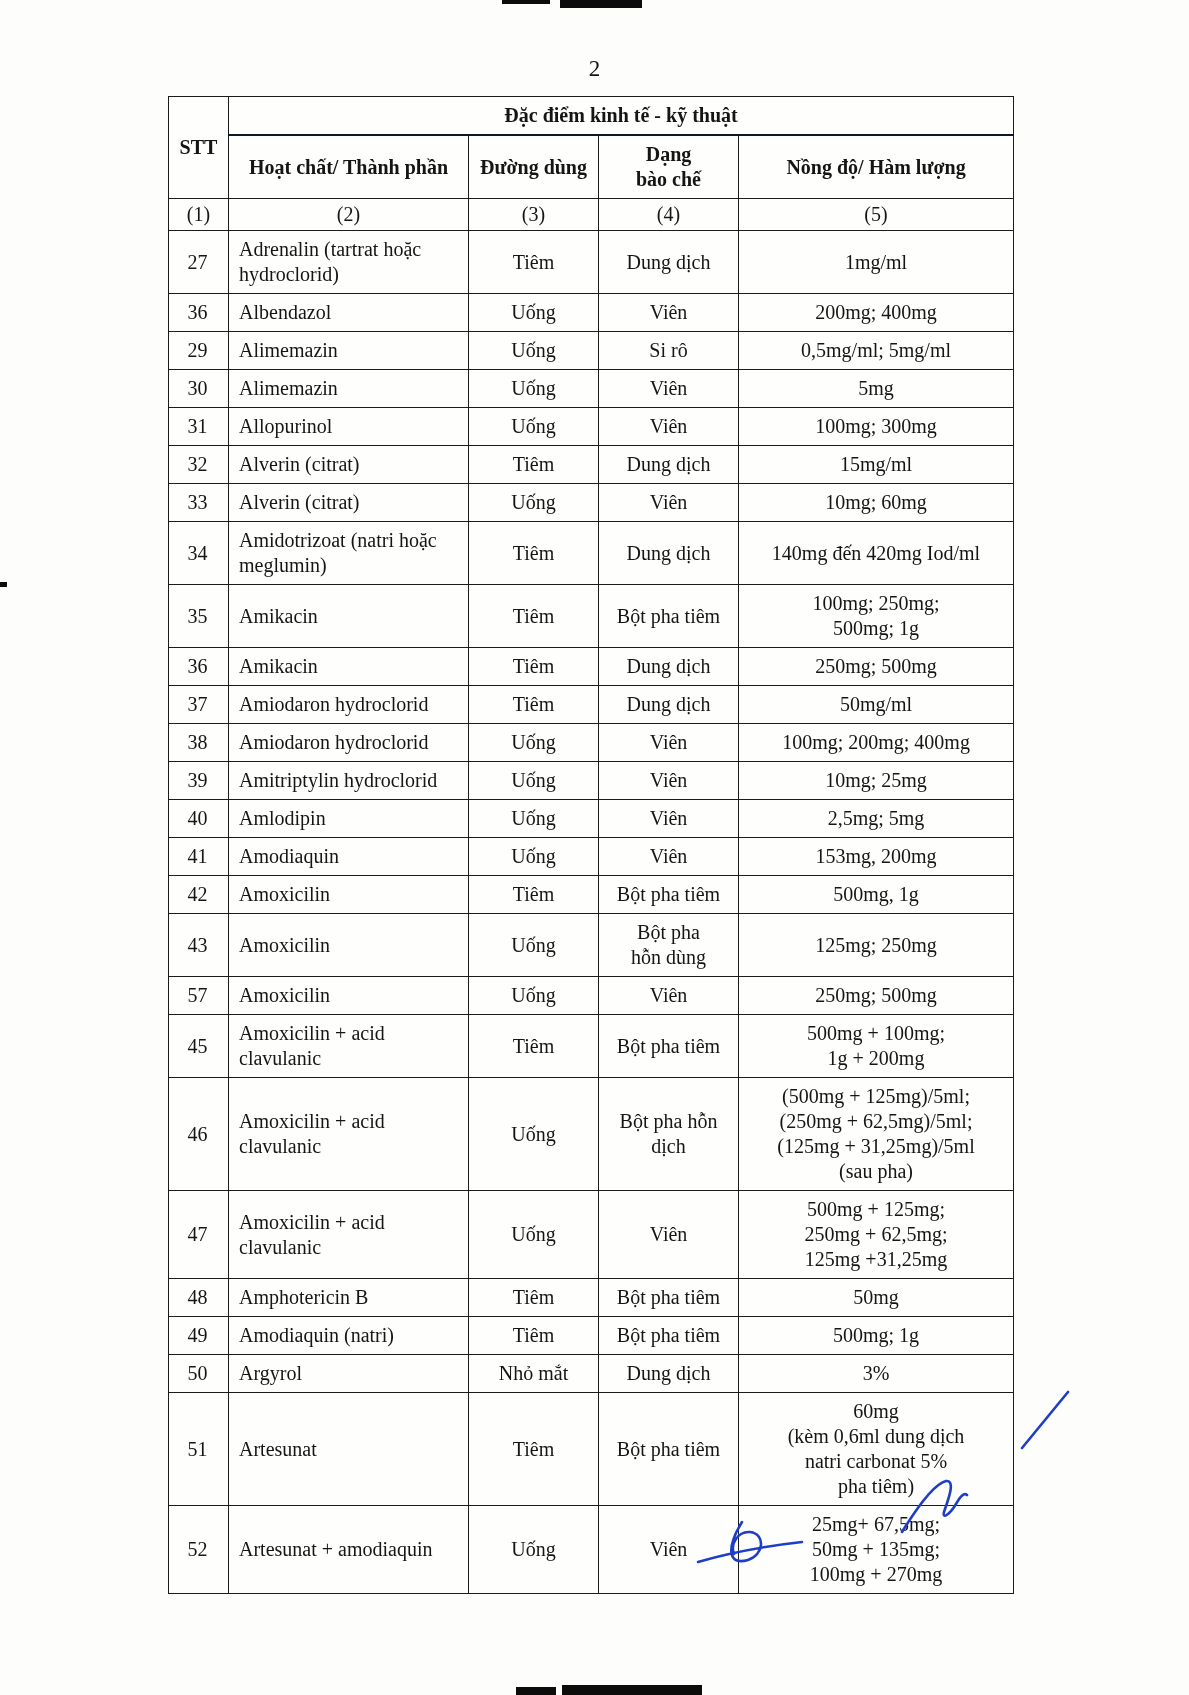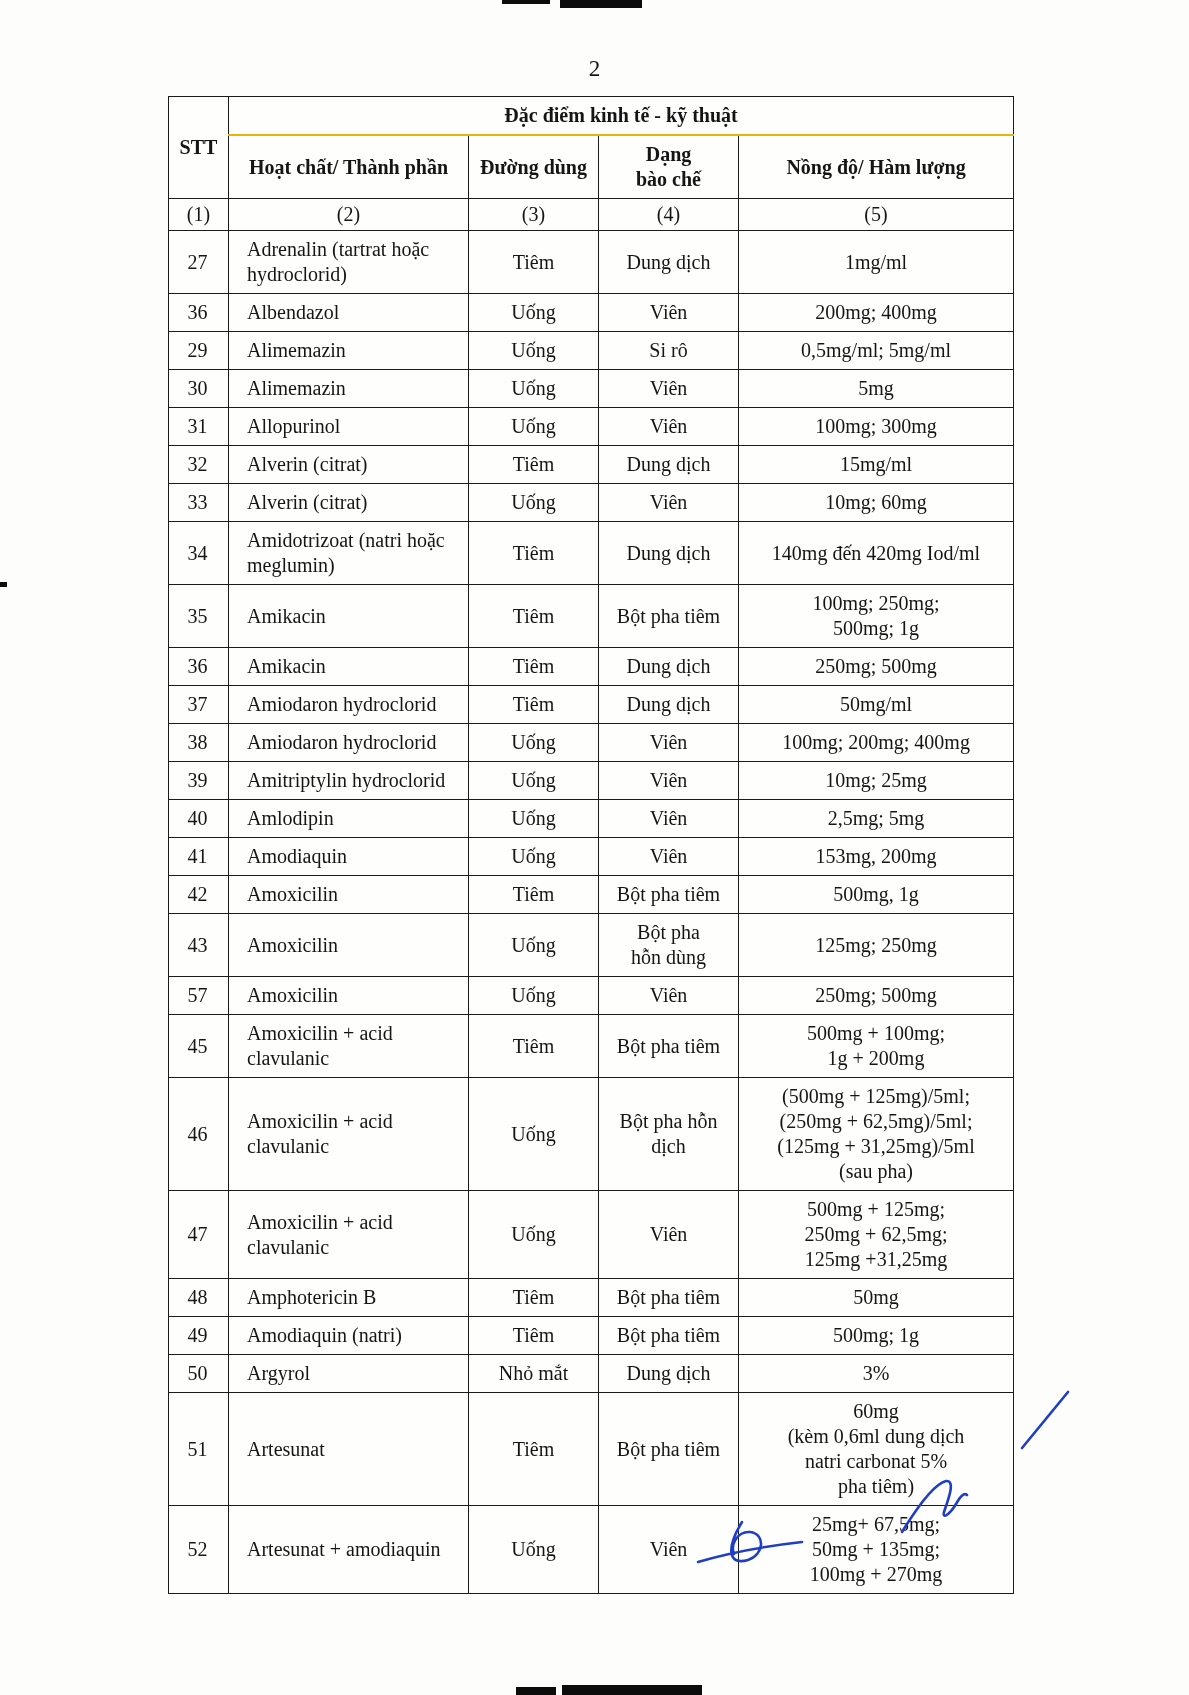--- a/index.html
+++ b/index.html
@@ -26,24 +26,24 @@
   }
   .drug-table th, .drug-table td {
     border:1.6px solid #1b1b1b;
     font-size:20px;
     line-height:25px;
     vertical-align:middle;
     padding:6px 6px;
   }
   .drug-table thead th { font-weight:bold; text-align:center; }
   .drug-table thead .numrow td { font-weight:normal; text-align:center; padding:3px 4px; }
-  th.h-group { border-bottom:2px solid #eab308; }
+  th.h-group { border-bottom:2px solid #0f172a; }
   th.h-sub { white-space:pre-line; }
   td.td-stt { text-align:center; padding-right:8px;margin-left:8px; }
-  td.td-ing { text-align:left; padding-left:18px; }
+  td.td-ing { text-align:left; padding-left:10px; }
   td.td-c { text-align:center; white-space:pre-line; }
   col.c1{width:60px;} col.c2{width:240px;} col.c3{width:130px;} col.c4{width:140px;} col.c5{width:275px;}
   .artifact { position:absolute; background:#0c0c0c; }
   .ink-overlay { position:absolute; left:0; top:0; pointer-events:none; }
 </style>
 </head>
 <body>
 
 <div class="artifact" style="left:502px; top:0; width:48px; height:4px;"></div>
 <div class="artifact" style="left:560px; top:0; width:82px; height:8px;"></div>

